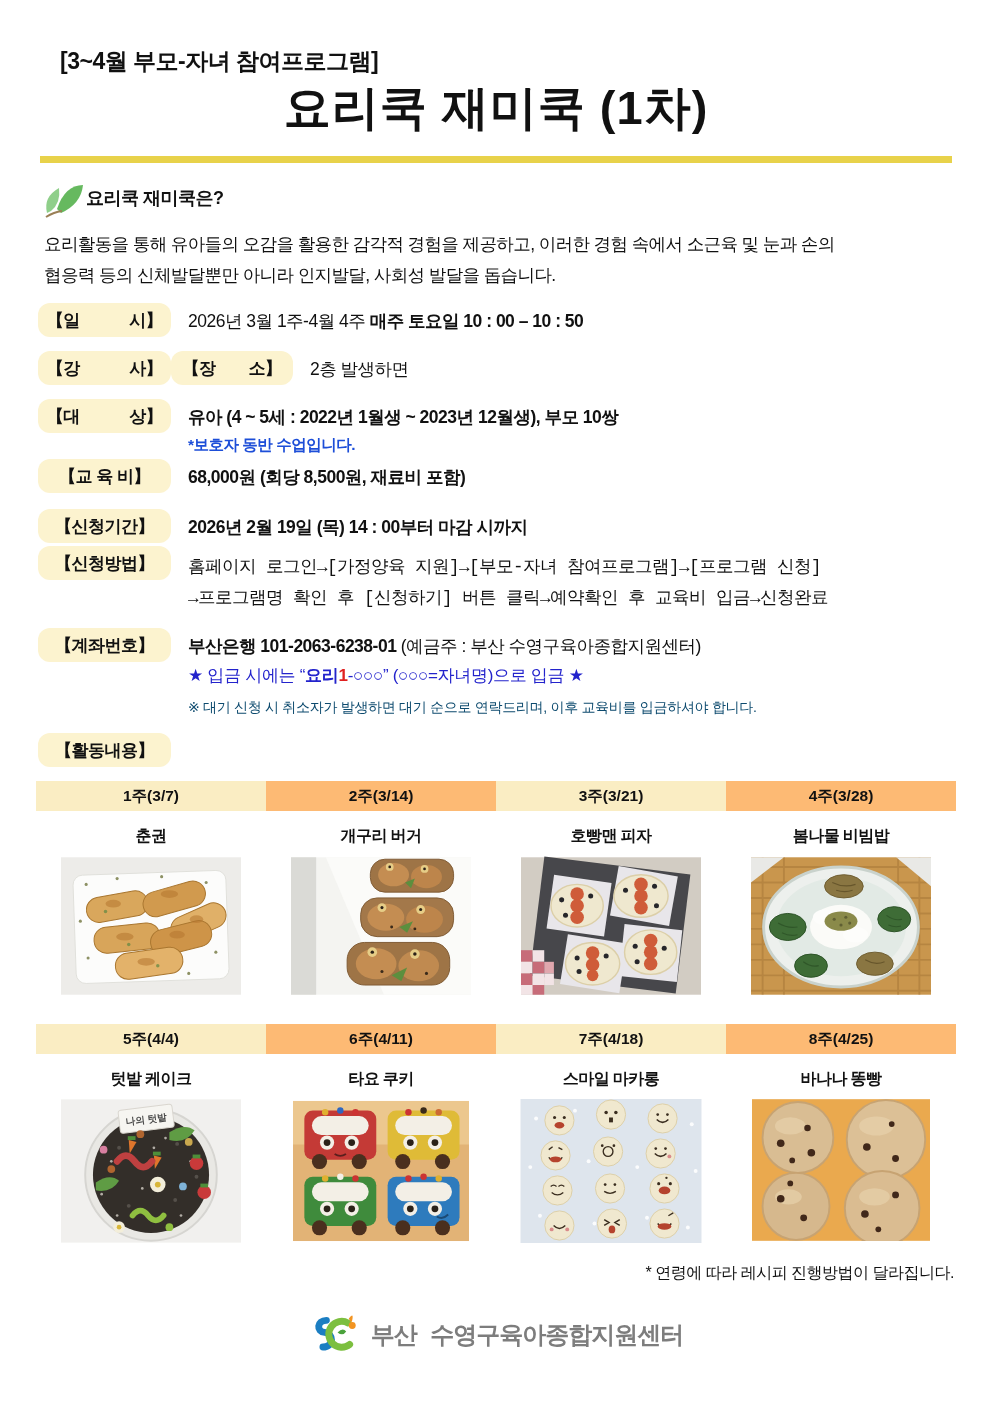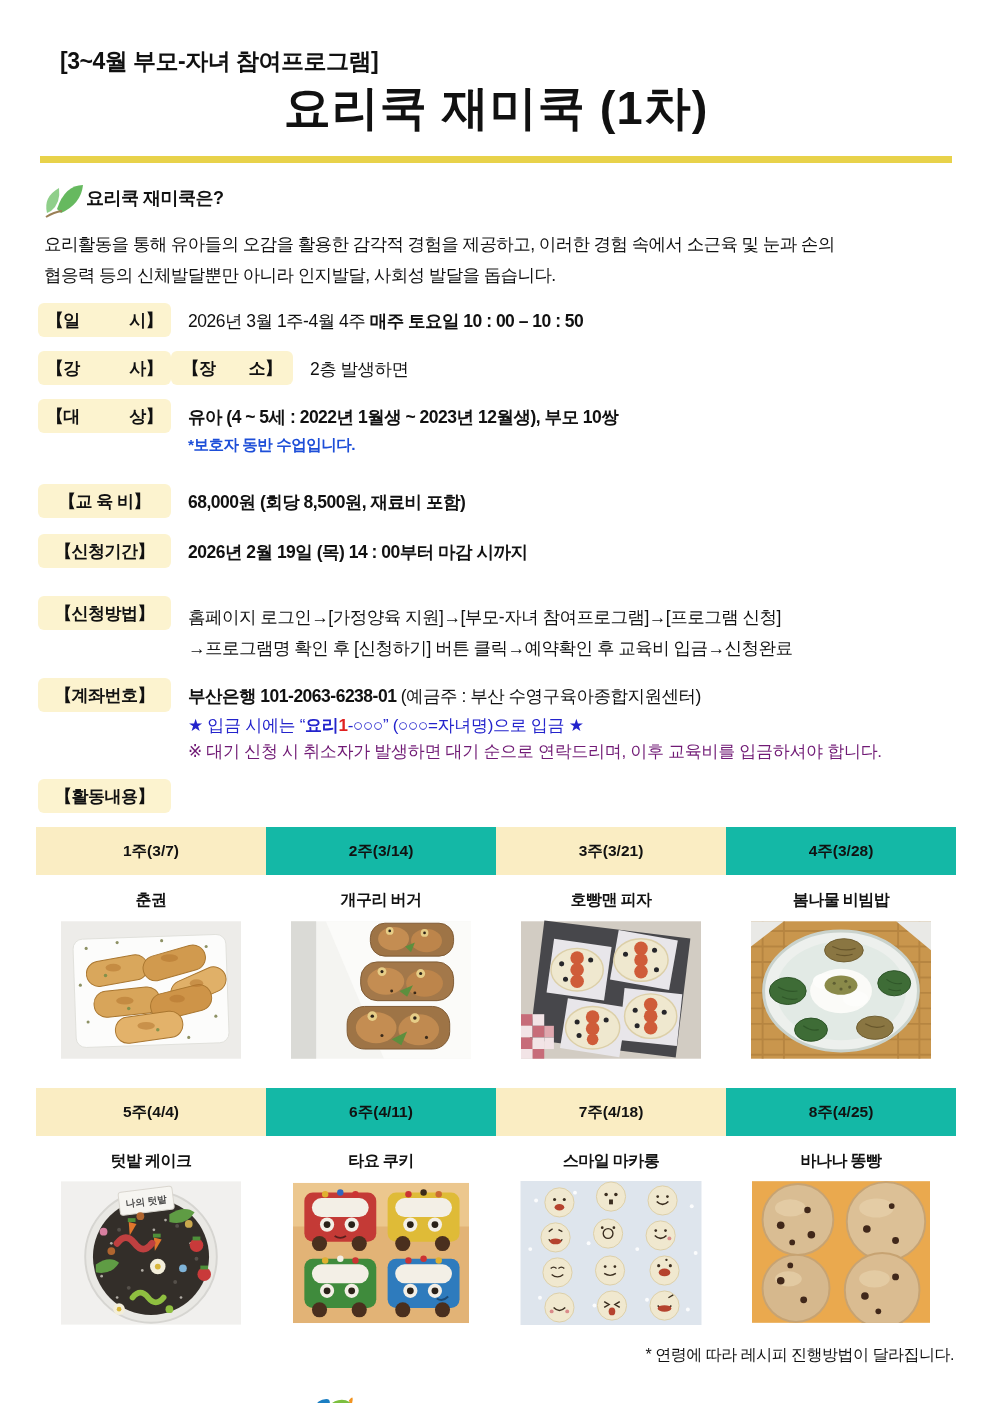--- a/index.html
+++ b/index.html
@@ -13,41 +13,41 @@
   .main-title{text-align:center;font-size:47px;font-weight:800;letter-spacing:1px;}
   .divider{height:7px;background:#E8D24A;margin:16px 40px 0 40px;}
   
   .intro-head{display:flex;align-items:center;gap:0;margin:14px 0 0 40px;}
   .intro-head .t{font-size:18px;font-weight:bold;letter-spacing:-0.5px;}
   .paragraph{margin:10px 42px 0 44px;font-size:17.5px;line-height:31px;letter-spacing:-0.6px;}
   
   .rows{margin-top:12px;}
   .row{display:flex;align-items:flex-start;margin-left:38px;}
   .badge{
-    flex:0 0 auto;min-width:133px;height:34px;background:#FCF3CF;border-radius:6px;
+    flex:0 0 auto;min-width:133px;height:34px;background:#FCF3CF;border-radius:12px;
     display:inline-flex;align-items:center;justify-content:center;
     font-weight:bold;font-size:17px;letter-spacing:-0.5px;box-sizing:border-box;padding:0 6px;
   }
   .badge.narrow{min-width:122px;}
   .value{margin-left:17px;padding-top:6px;font-size:17.5px;letter-spacing:-0.5px;}
   .value b{font-weight:bold;}
   .value.bold{font-weight:bold;}
   .value.fixedw{width:340px;box-sizing:border-box;}
   .note-blue{color:#1d4ed8;font-weight:bold;font-size:15.5px;margin-top:6px;}
-  .two-line{line-height:31px;font-size:17.5px;}
+  .two-line{line-height:31px;font-size:17.5px;font-family:Liberation Mono, monospace;}
   .acc-star{color:#2323CC;font-size:17px;margin-top:6px;letter-spacing:-0.3px;}
   .acc-star .bb{font-weight:bold;}
   .acc-star .br{color:#E02020;font-weight:bold;}
-  .acc-note{color:#701a75;font-size:17px;margin-top:3px;letter-spacing:-0.3px;}
-  .mt14{margin-top:14px;} .mt12{margin-top:28px;} .mt16{margin-top:16px;}
+  .acc-note{color:#0c4a6e;font-size:14px;margin-top:12px;letter-spacing:-0.3px;}
+  .mt14{margin-top:14px;} .mt12{margin-top:3px;} .mt16{margin-top:16px;}
   
   .grid{display:grid;grid-template-columns:repeat(4,1fr);margin:14px 36px 0 36px;}
   .grid2{margin-top:18px;}
-  .wk{height:48px;display:flex;align-items:center;justify-content:center;font-weight:bold;font-size:15.5px;}
-  .wk.y{background:#FAEDC3;} .wk.b{background:#14b8a6;}
+  .wk{height:30px;display:flex;align-items:center;justify-content:center;font-weight:bold;font-size:15.5px;}
+  .wk.y{background:#FAEDC3;} .wk.b{background:#fdba74;}
   .fname{padding:15px 0 9px 0;text-align:center;font-weight:bold;font-size:16px;letter-spacing:-0.5px;font-family:Liberation Serif, serif;}
   .photo{height:150px;display:flex;justify-content:center;align-items:flex-start;}
   .footnote{margin:14px 38px 0 0;text-align:right;font-size:16px;letter-spacing:-0.5px;}
   
   .logo-line{display:flex;justify-content:center;align-items:center;gap:10px;margin-top:26px;}
   .logo-text{font-size:24px;font-weight:bold;color:#7d7d7d;letter-spacing:-1px;font-family:Liberation Mono, monospace;}
 </style>
 </head>
 <body>
 

